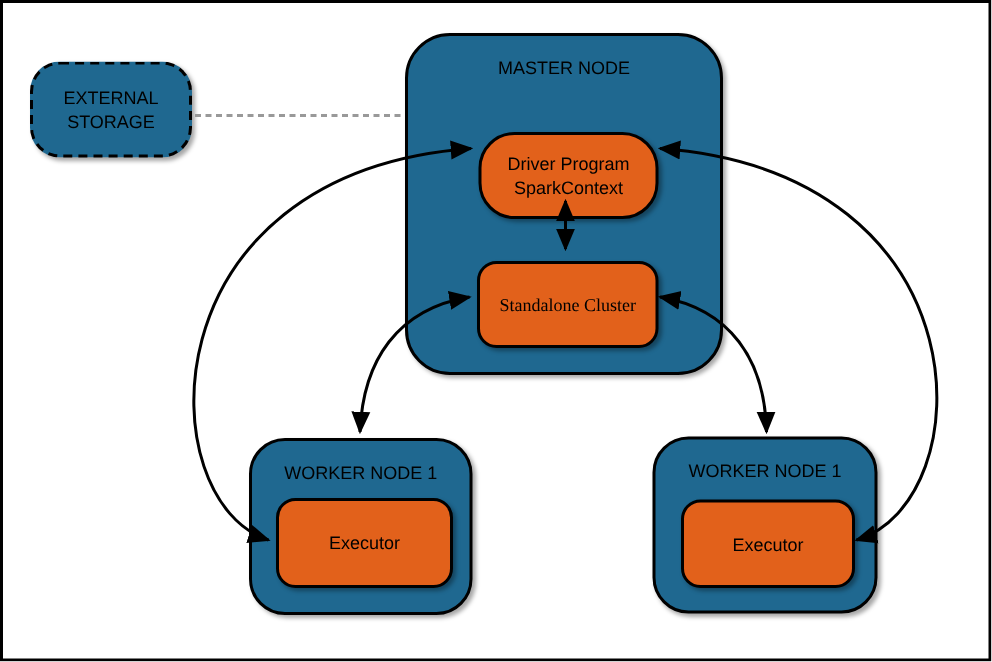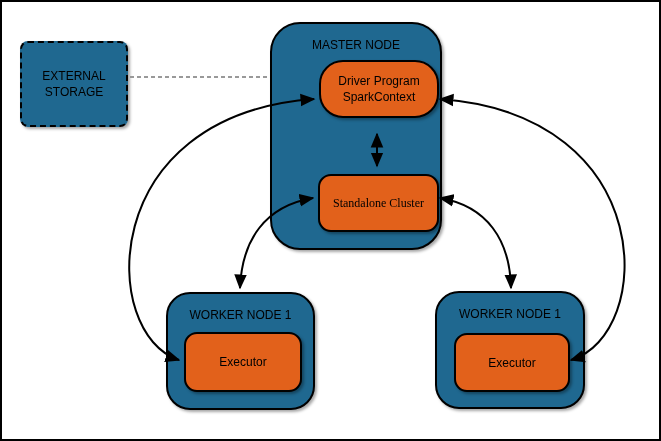--- a/index.html
+++ b/index.html
@@ -22,24 +22,24 @@
   .orange { background: var(--node-fill-orange,#E2611B); }
   .node-title {
     position:absolute; left:0; right:0; text-align:center;
     font-size:12px; line-height:14px; color:#000;
   }
   .center-lines {
     position:absolute; inset:0; display:flex; flex-direction:column;
     align-items:center; justify-content:center;
     font-size:12px; line-height:16px; text-align:center;
   }
-  #external-storage { left:20px; top:41px; width:108px; height:86px;
-    border:2px dashed #000; border-radius:8px; }
-  #master-node { left:270px; top:22px; width:172px; height:228px; border-radius:30px; }
-  #driver-box { left:47px; top:36px; width:120px; height:58px; border-radius:24px; }
+  #external-storage { left:20px; top:41px; width:108px; height:64px;
+    border:2px dashed #000; border-radius:20px; }
+  #master-node { left:270px; top:22px; width:212px; height:228px; border-radius:30px; }
+  #driver-box { left:47px; top:64px; width:120px; height:58px; border-radius:24px; }
   #rm-box     { left:46px; top:150px; width:121px; height:58px; border-radius:13px;font-family:Liberation Serif, serif; }
   #worker-left  { left:166px; top:292px; width:149px; height:118px; border-radius:24px; }
   #worker-right { left:435px; top:291px; width:150px; height:118px; border-radius:24px; }
   #executor-left  { left:16px; top:38px; width:118px; height:60px; border-radius:13px; }
   #executor-right { left:17px; top:40px; width:116px; height:59px; border-radius:13px; }
   #edges { position:absolute; left:0; top:0; width:661px; height:441px;
     z-index:4; pointer-events:none; }
   .edge { fill:none; stroke: var(--arrow,#000); stroke-width:2; }
   .edge-dashed { fill:none; stroke: var(--dashed-link,#999); stroke-width:2;
     stroke-dasharray:4 3; }

